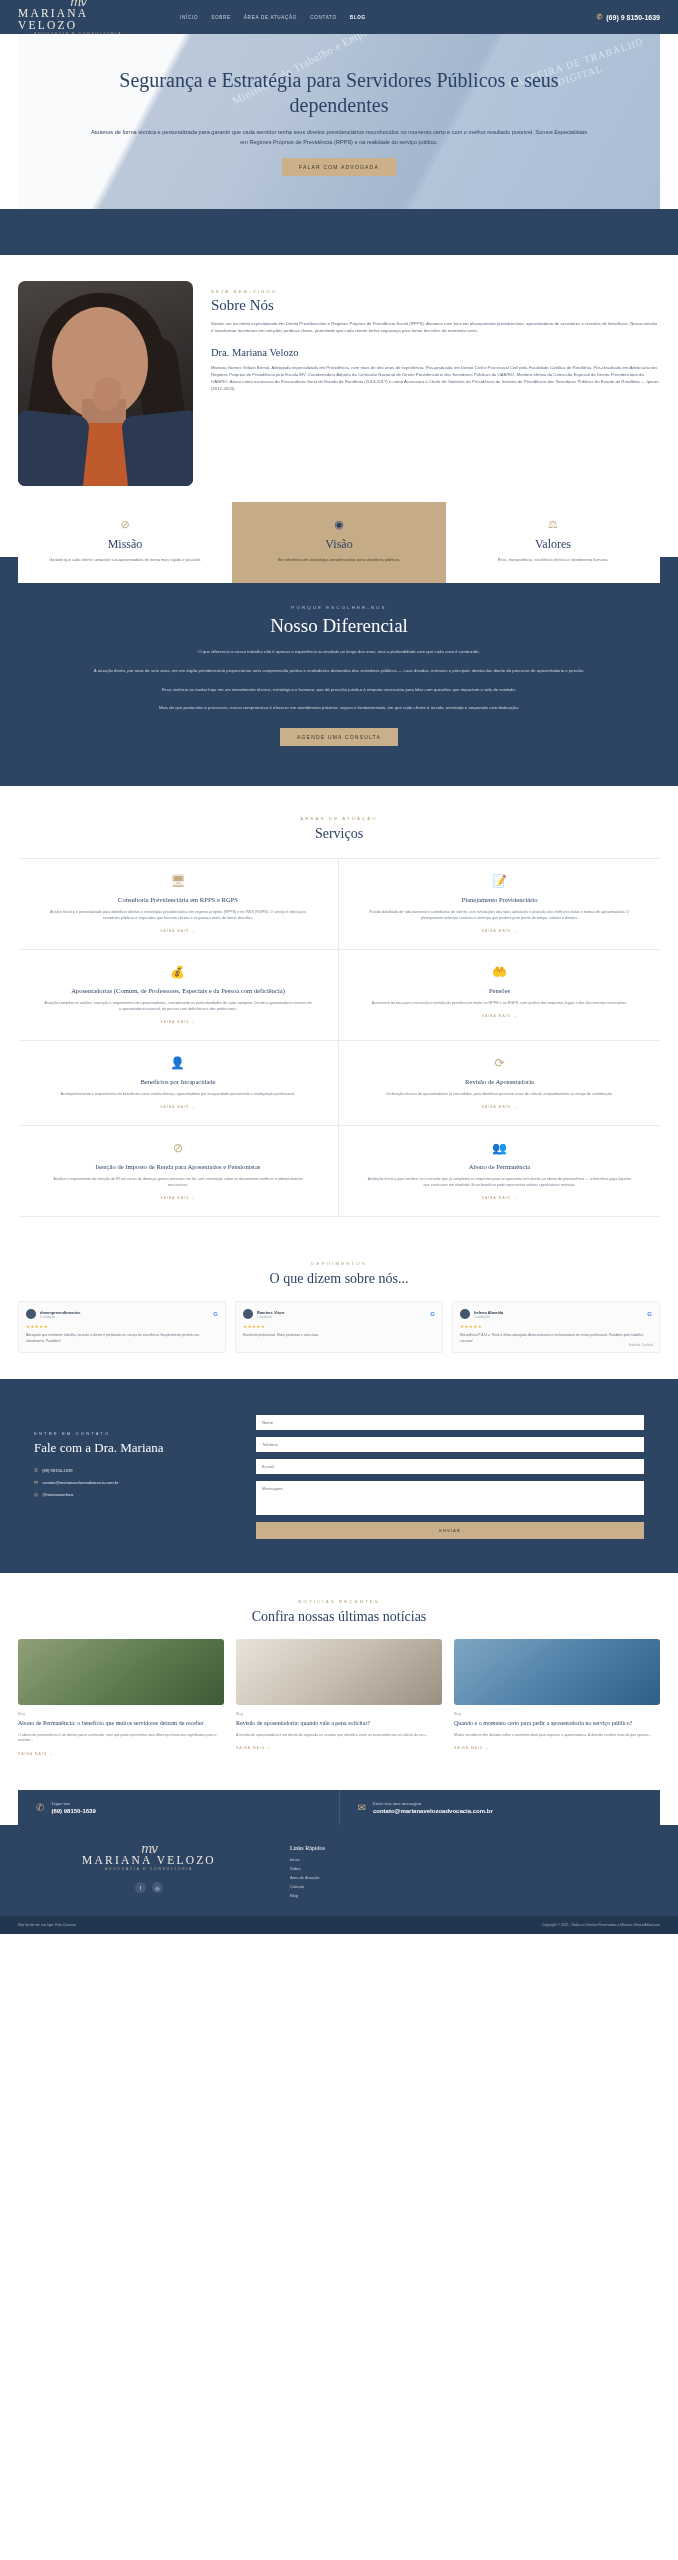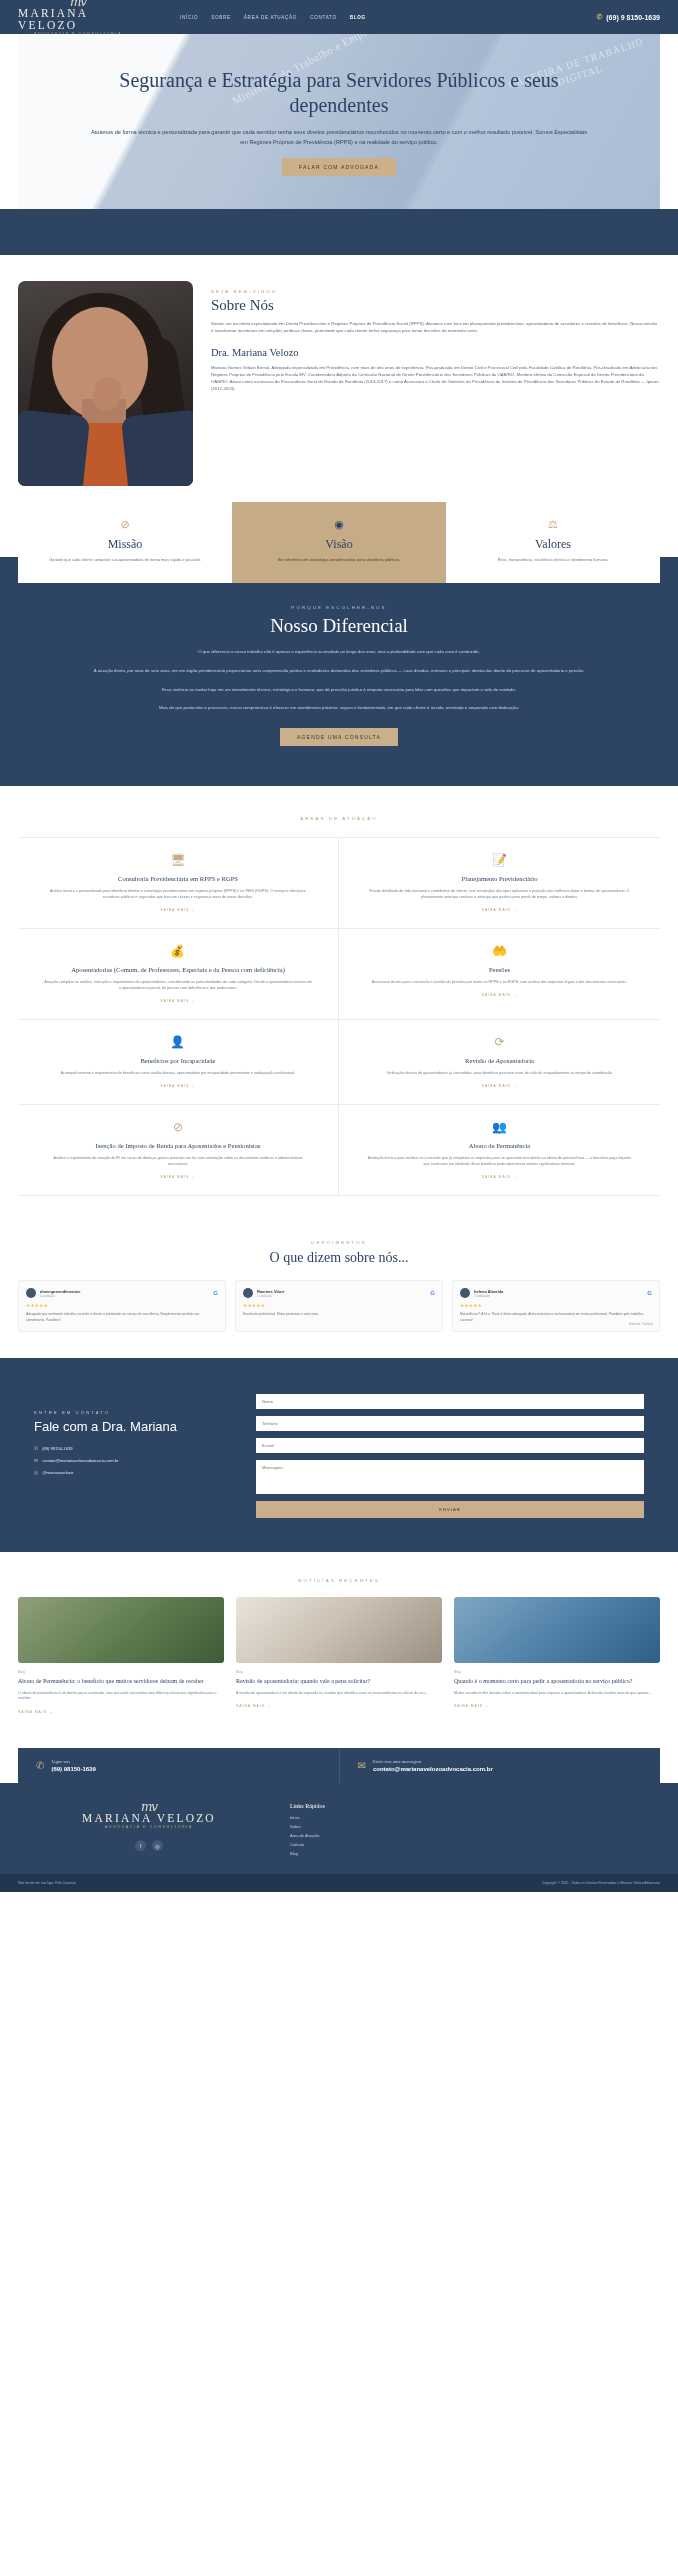--- a/index.html
+++ b/index.html
@@ -122,21 +122,21 @@
   .tsub { font-size: 2.9px; color:#9aa3ae; }
   .gicon { margin-left:auto; font-size:6px; font-weight:bold; }
   .stars { color:#f5b72f; font-size: 4.5px; letter-spacing:.4px; margin: 5px 0 4px; }
   .ttext { font-size: 3.3px; line-height: 5.4px; color:#6b7684; }
   .tbadge { position:absolute; right:6px; bottom:5px; font-size:2.6px; color:#9aa3ae; }
 
   
   .contact { background:#2e4463; padding: 30px 34px 34px; display:flex; gap: 22px; }
   .c-left { width: 200px; padding-top: 22px; }
   .c-left .eyebrow { text-align:left; color:#c3ccd9; font-size:4.2px; }
-  .c-left h2 { font-family:Liberation Sans, sans-serif; color:#fff; font-size: 13px; font-weight:normal; margin: 4px 0 11px; }
+  .c-left h2 { font-family:Liberation Serif, serif; color:#fff; font-size: 13px; font-weight:normal; margin: 4px 0 11px; }
   .c-item { display:flex; gap:4px; align-items:center; color:#dfe5ee; font-size:4.1px; margin-bottom: 6px; }
   .c-item .ic { color:#c9b08a; font-size:5px; }
   .c-right { flex:1; display:flex; flex-direction:column; gap: 7px; padding-top: 6px; }
   .c-right input, .c-right textarea {
     background:#fff; border:none; font-size:4.2px; color:#8d98a6;
     padding: 5px 6px; font-family:"Liberation Sans",sans-serif; width:100%;
   }
   .c-right textarea { height: 34px; resize:none; }
   .c-send { background:#c9b08a; color:#3a3326; border:none; font-size:4.2px; letter-spacing:1px; padding: 6px; cursor:pointer; text-transform: uppercase;}
 
@@ -246,20 +246,21 @@
   <h2 class="sec-title">Nosso Diferencial</h2>
   <p>O que diferencia o nosso trabalho não é apenas a experiência acumulada ao longo dos anos, mas a profundidade com que cada caso é conduzido.</p>
   <p>A atuação direta, por mais de sete anos, em um órgão previdenciário proporcionou uma compreensão prática e verdadeiras demandas dos servidores públicos — suas dúvidas, entraves e principais obstáculos diante do processo de aposentadoria e pensão.</p>
   <p>Esse vivência se traduz hoje em um atendimento técnico, estratégico e humano, que dá precisão jurídica à empatia necessária para lidar com questões que impactam a vida de verdade.</p>
   <p>Mais do que protocolos e processos, nosso compromisso é oferecer um atendimento próximo, seguro e fundamentado, em que cada cliente é ouvido, orientado e amparado com dedicação.</p>
   <button class="btn-gold">AGENDE UMA CONSULTA</button>
 </section>
 
 <section class="services">
   <div class="eyebrow">ÁREAS DE ATUAÇÃO</div>
+  <h2 class="sec-title">Serviços</h2>
   <div class="svc-grid" id="svc-grid">
  <div class="svc">
    <div class="svc-ic">🖥</div>
    <div class="svc-t">Consultoria Previdenciária em RPPS e RGPS</div>
    <div class="svc-d">Análise técnica e personalizada para identificar direitos e estratégias previdenciárias em regimes próprios (RPPS) e no INSS (RGPS). O serviço é ideal para servidores públicos e segurados que buscam clareza e segurança antes de tomar decisões.</div>
    <div class="more">SAIBA MAIS →</div>
  </div>
  <div class="svc">
    <div class="svc-ic">📝</div>
    <div class="svc-t">Planejamento Previdenciário</div>
@@ -372,20 +373,21 @@
     <input placeholder="Nome" style="">
     <input placeholder="Telefone" style="">
     <input placeholder="E-mail" style="">
     <textarea placeholder="Mensagem" style=""></textarea>
     <button type="button" class="c-send">ENVIAR</button>
   </form>
 </section>
 
 <section class="news">
   <div class="eyebrow">NOTÍCIAS RECENTES</div>
+  <h2 class="sec-title">Confira nossas últimas notícias</h2>
   <div class="news-grid" id="news-grid">
  <div class="ncard">
    <div class="nimg a"></div>
    <div class="ntag">Blog</div>
    <div class="nt">Abono de Permanência: o benefício que muitos servidores deixam de receber</div>
    <div class="nd">O abono de permanência é um direito pouco conhecido, mas que pode representar uma diferença financeira significativa para o servidor...</div>
    <div class="more">SAIBA MAIS →</div>
  </div>
  <div class="ncard">
    <div class="nimg b"></div>

